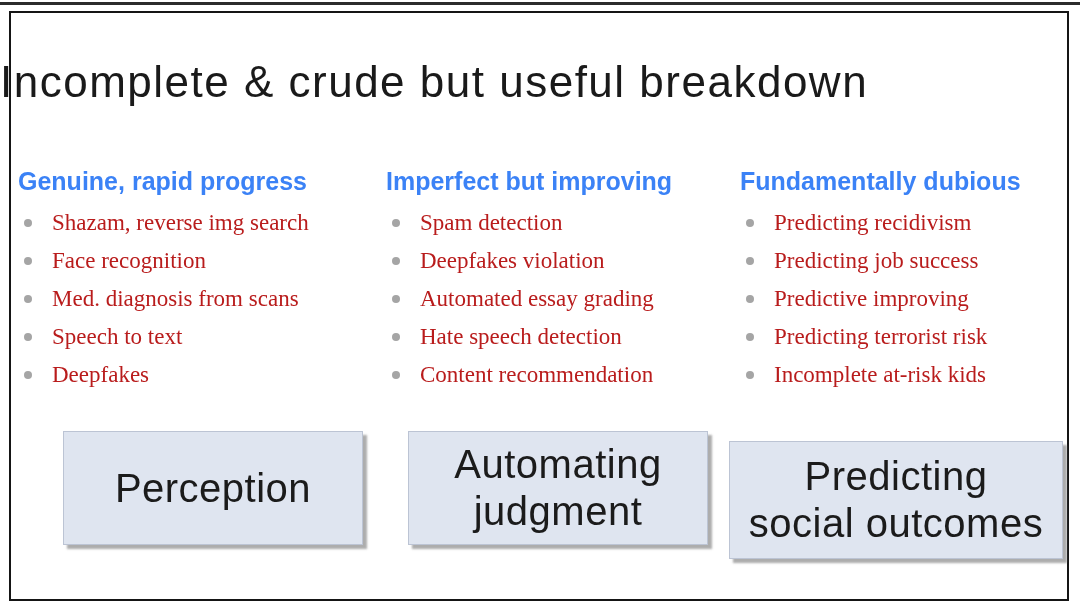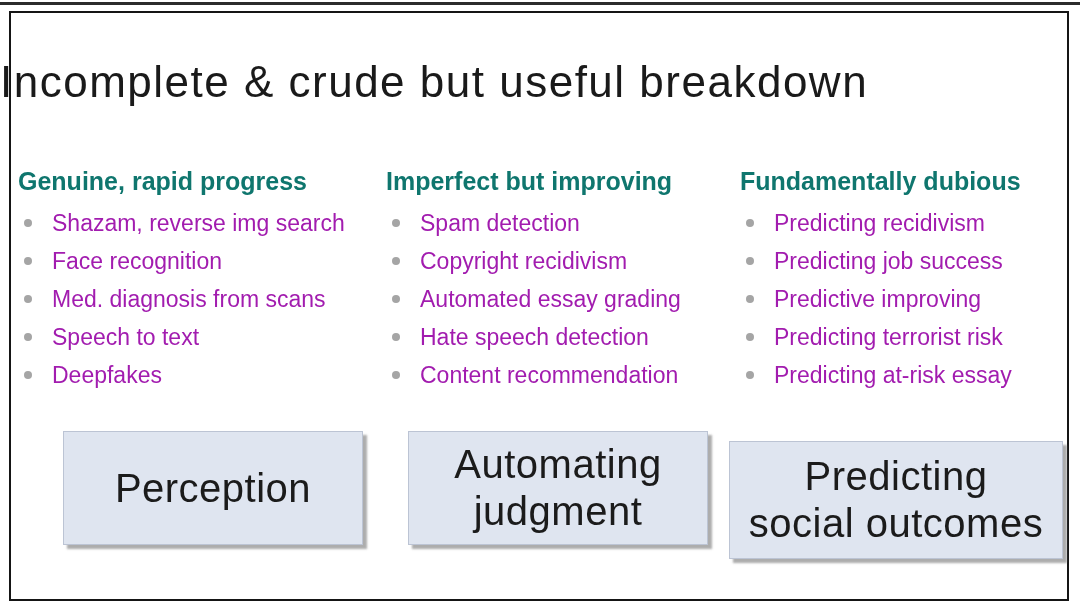--- a/index.html
+++ b/index.html
@@ -34,21 +34,21 @@
     color: #1a1a1a;
     font-weight: 400;
   }
   .column { position: absolute; top: 166px; }
   .col1 { left: 18px;  width: 364px; }
   .col2 { left: 386px; width: 348px; }
   .col3 { left: 740px; width: 326px; }
   .col-header {
     font-size: 25px;
     font-weight: 700;
-    color: #0f766e;
+    color: #3b82f6;
     line-height: 30px;
     white-space: nowrap;
   }
   ul.bullet-list {
     list-style: none;
     margin: 8px 0 0 0;
     padding: 0;
   }
   li.bullet-item {
     display: flex;
@@ -57,23 +57,23 @@
     white-space: nowrap;
   }
   .dot {
     flex: none;
     width: 8px; height: 8px;
     border-radius: 50%;
     background: #a5a5a5;
     margin: 0 20px 0 6px;
   }
   .item-text {
-    font-family: Liberation Sans, sans-serif;
+    font-family: Liberation Serif, serif;
     font-size: 23px;
-    color: #a21caf;
+    color: #b91c1c;
   }
   .box {
     position: absolute;
     background: #dfe5f0;
     border: 1px solid #bcc4d4;
     box-shadow: 4px 4px 2px rgba(105,105,105,0.55);
     display: flex;
     flex-direction: column;
     justify-content: center;
     align-items: center;
@@ -125,21 +125,21 @@
 
   <div class="column col2">
     <div class="col-header">Imperfect but improving</div>
     <ul class="bullet-list">
       <li class="bullet-item">
         <span class="dot"></span>
         <span class="item-text">Spam detection</span>
       </li>
       <li class="bullet-item">
         <span class="dot"></span>
-        <span class="item-text">Copyright recidivism</span>
+        <span class="item-text">Deepfakes violation</span>
       </li>
       <li class="bullet-item">
         <span class="dot"></span>
         <span class="item-text">Automated essay grading</span>
       </li>
       <li class="bullet-item">
         <span class="dot"></span>
         <span class="item-text">Hate speech detection</span>
       </li>
       <li class="bullet-item">
@@ -163,21 +163,21 @@
       <li class="bullet-item">
         <span class="dot"></span>
         <span class="item-text">Predictive improving</span>
       </li>
       <li class="bullet-item">
         <span class="dot"></span>
         <span class="item-text">Predicting terrorist risk</span>
       </li>
       <li class="bullet-item">
         <span class="dot"></span>
-        <span class="item-text">Predicting at-risk essay</span>
+        <span class="item-text">Incomplete at-risk kids</span>
       </li>
     </ul>
   </div>
 
   <div class="box box1">
     <span class="box-line">Perception</span>
     <span class="box-line"></span>
   </div>
   <div class="box box2">
     <span class="box-line">Automating</span>

